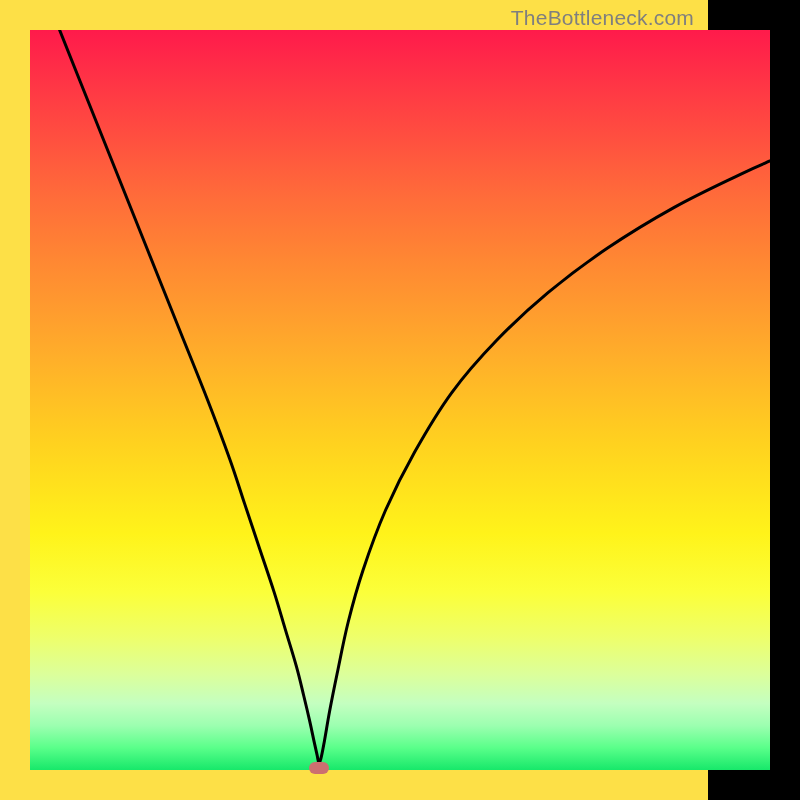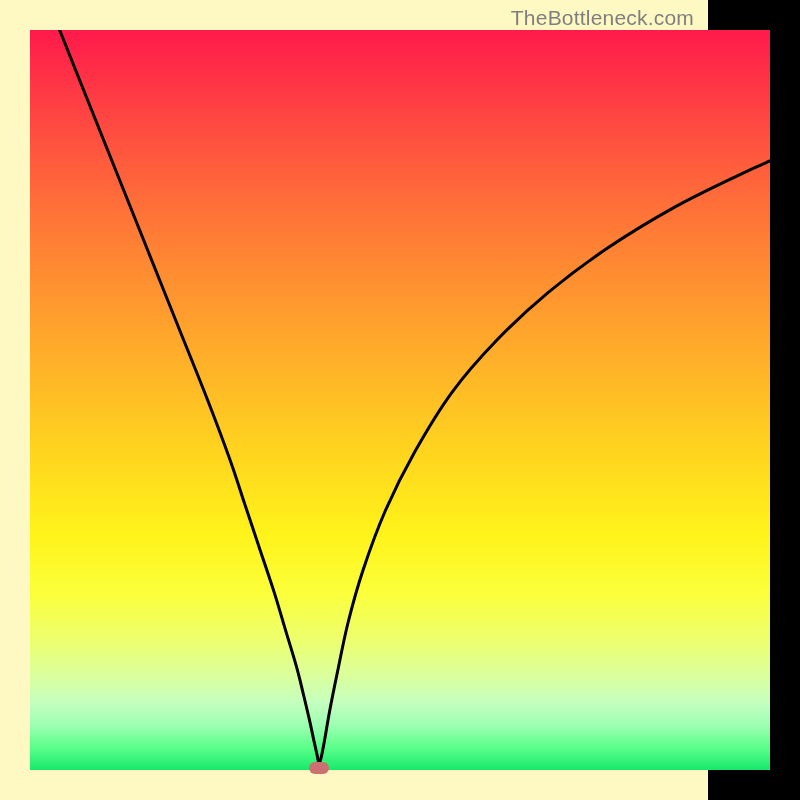--- a/index.html
+++ b/index.html
@@ -8,21 +8,21 @@
     width: 800px;
     height: 800px;
     background: #000;
     font-family: Arial, Helvetica, sans-serif;
     overflow: hidden;
   }
   .frame {
     position: relative;
     width: 708px;
     height: 800px;
-    background: #fef9c3;
+    background: #fde047;
   }
   .plot {
     position: absolute;
     left: 30px;
     top: 30px;
     width: 740px;
     height: 740px;
     background: linear-gradient(to bottom,
       #ff1a4b 0%,
       #ff3f43 10%,

